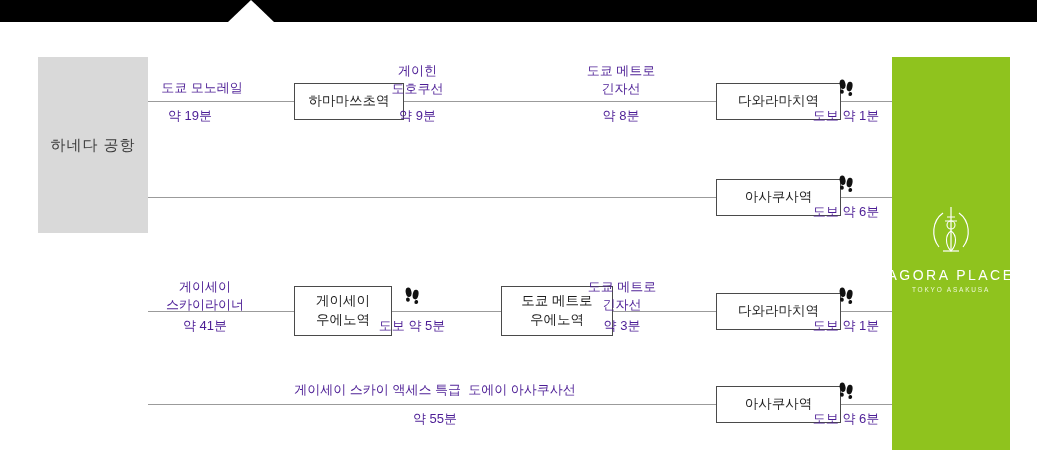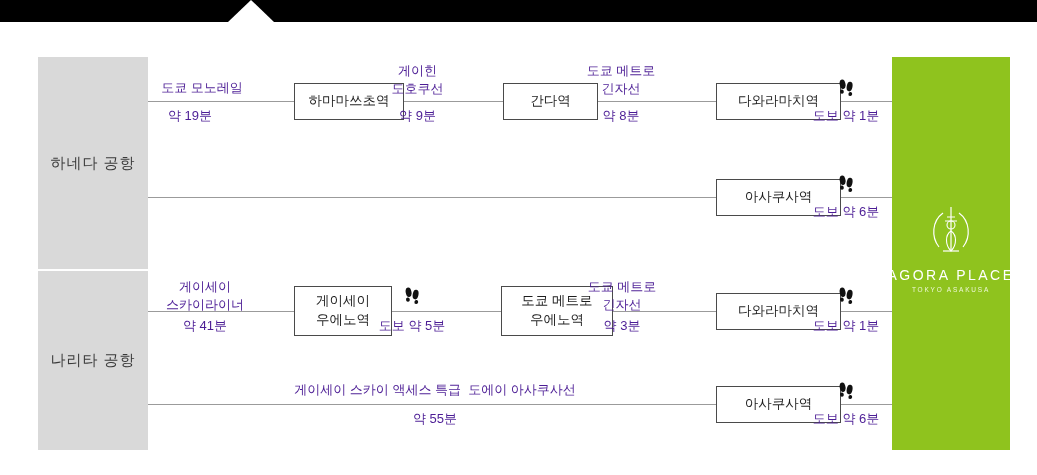--- a/index.html
+++ b/index.html
@@ -31,34 +31,30 @@
 
   <div class="topbar">
     <div class="tab-pointer"></div>
   </div>
 
   <div class="hline" style="left:148px;top:101px;width:744px"></div>
   <div class="hline" style="left:148px;top:197px;width:744px"></div>
   <div class="hline" style="left:148px;top:311px;width:744px"></div>
   <div class="hline" style="left:148px;top:404px;width:744px"></div>
 
-  <div class="airport" style="top:57px;height:212px">
+  <div class="airport" style="top:57px;height:176px">
     <span>하네다 공항</span>
-  </div>
-  <div class="airport" style="top:271px;height:179px">
-    <span>나리타 공항</span>
   </div>
 
   <div class="lbl" style="left:152px;top:79px;width:100px">도쿄 모노레일</div>
   <div class="lbl" style="left:140px;top:107px;width:100px">약 19분</div>
   <div class="station" style="left:258px;top:83px;width:110px;height:37px">하마마쓰초역</div>
   <div class="lbl" style="left:377px;top:62px;width:81px">게이힌
 도호쿠선</div>
   <div class="lbl" style="left:377px;top:107px;width:81px">약 9분</div>
-  <div class="station" style="left:467px;top:83px;width:95px;height:37px">간다역</div>
   <div class="lbl" style="left:571px;top:62px;width:100px">도쿄 메트로
 긴자선</div>
   <div class="lbl" style="left:571px;top:107px;width:100px">약 8분</div>
   <div class="station" style="left:680px;top:83px;width:125px;height:37px">다와라마치역</div>
   <div class="foot" style="left:838px;top:79px">
     <svg width="16" height="20" viewBox="0 0 16 20">
       <ellipse cx="4.6" cy="5.2" rx="2.9" ry="4.8" transform="rotate(-10 4.6 5.2)" fill="#111"></ellipse>
       <ellipse cx="3.9" cy="12.6" rx="1.9" ry="2.1" transform="rotate(-10 3.9 12.6)" fill="#111"></ellipse>
       <ellipse cx="11.6" cy="7.6" rx="2.9" ry="4.8" transform="rotate(10 11.6 7.6)" fill="#111"></ellipse>
       <ellipse cx="12.3" cy="15" rx="1.9" ry="2.1" transform="rotate(10 12.3 15)" fill="#111"></ellipse>

